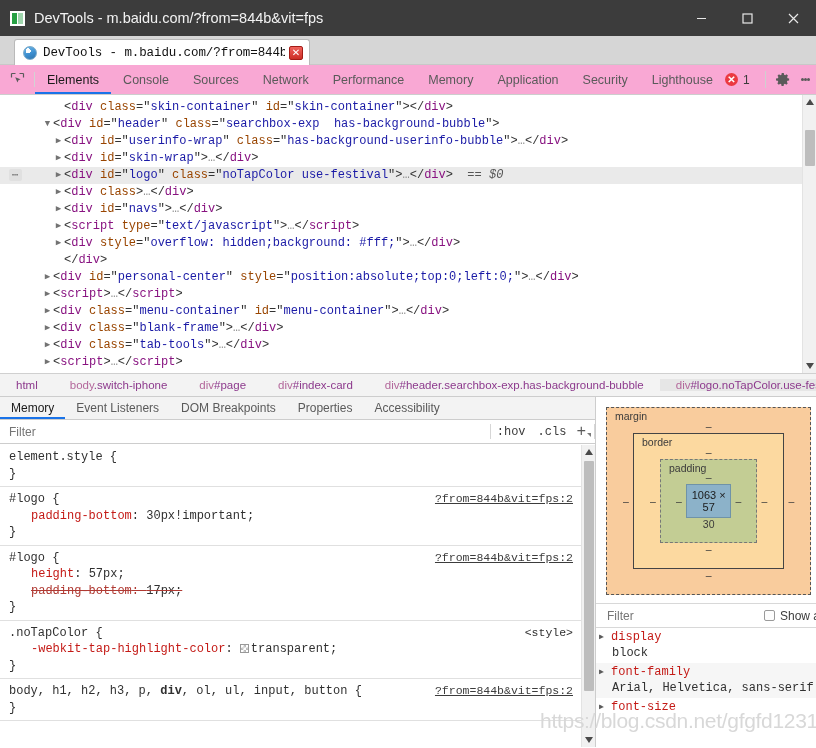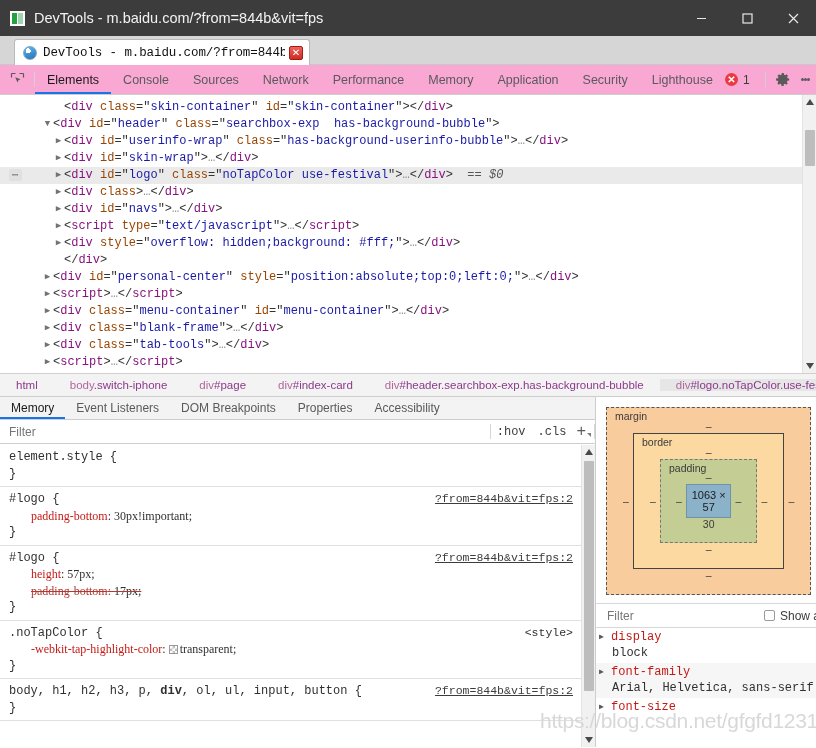--- a/index.html
+++ b/index.html
@@ -173,21 +173,21 @@
   }
   .rule { border-bottom:1px solid #e0e0e0; padding:4px 0 4px 0; position:relative; }
   .rule-head { display:flex; align-items:baseline; padding:0 8px 0 9px; }
   .sel-txt { color:#303030; white-space:pre; }
   .sel-txt .m { font-weight:bold; }
   .src {
     margin-left:auto; font-size:11.5px; color:#3c3c3c;
     text-decoration:underline; white-space:nowrap; padding-left:8px;
   }
   .src.plain { text-decoration:none; color:#303030; }
-  .decl { padding-left:31px; white-space:pre;font-family:Liberation Serif, serif; }
+  .decl { padding-left:31px; white-space:pre; }
   .prop { color:#c41a16; }
   .val { color:#303030; }
   .decl.struck { text-decoration:line-through; color:#b03a33; }
   .decl.struck .prop { color:#b03a33; }
   .brace { padding-left:9px; color:#303030; }
   .swatch {
     display:inline-block; width:9px; height:9px; vertical-align:-1px;
     margin-right:2px; border:1px solid #999;
     background:
       linear-gradient(45deg,#bbb 25%,transparent 25%,transparent 75%,#bbb 75%) 0 0/5px 5px,

